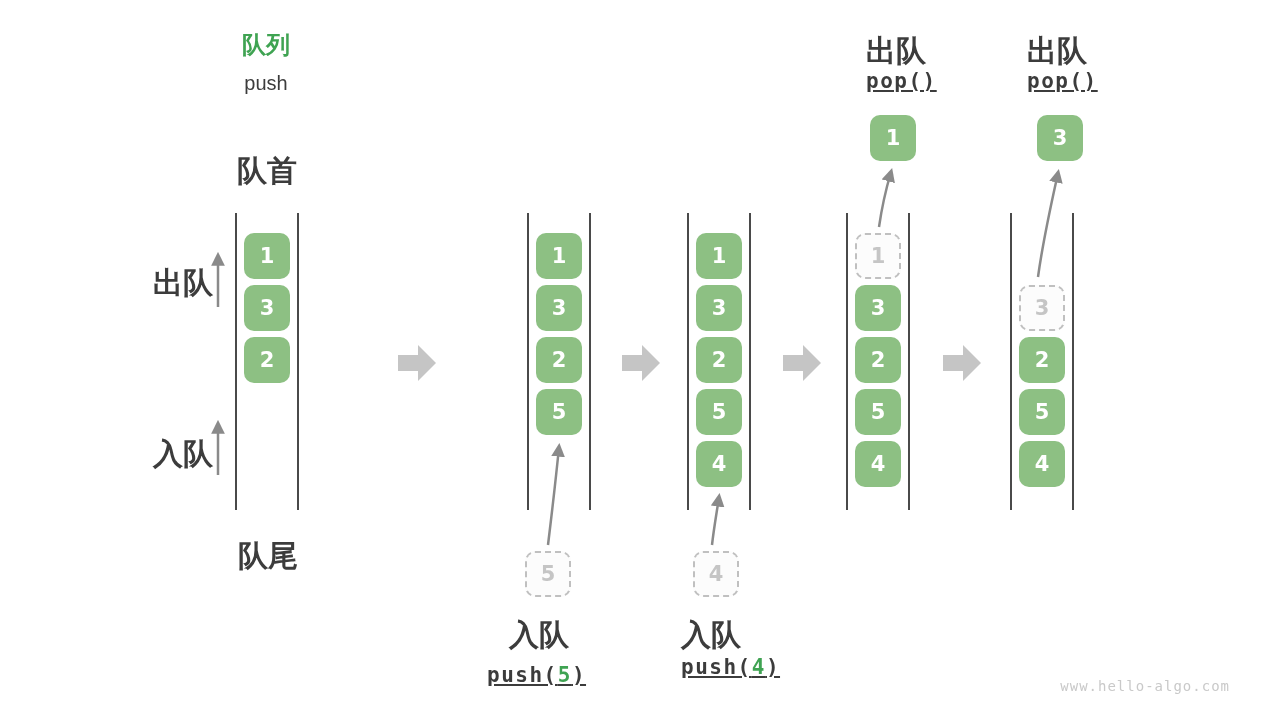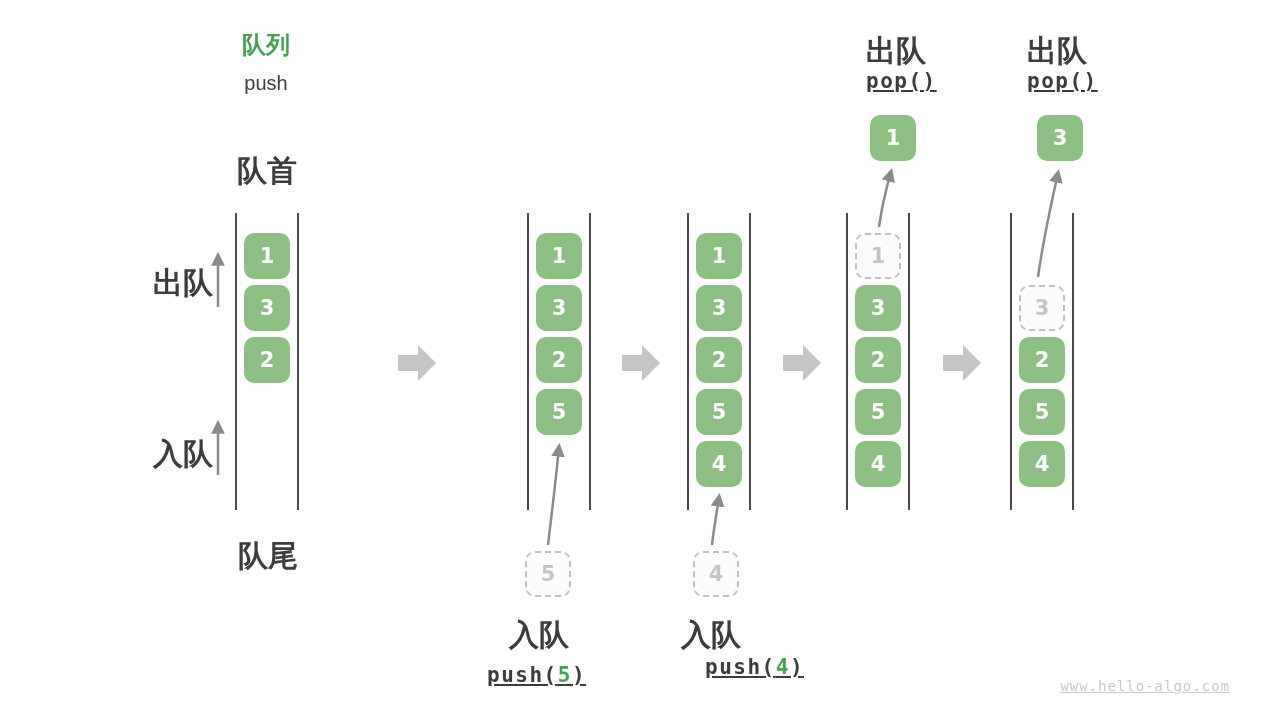--- a/index.html
+++ b/index.html
@@ -60,35 +60,34 @@
     text-decoration: underline;
   }
   .code .arg { color: var(--accent-green, #3fa352); font-weight: bold; }
   .watermark {
     position: absolute;
     right: 50px; top: 678px;
     font-family: "DejaVu Sans Mono", "Liberation Mono", monospace;
     font-size: 14px;
     letter-spacing: 1px;
     color: var(--watermark-gray, #c9c9c9);
-    text-decoration: underline;
   }
   
   .pos-title-zh   { left: 266px; top: 31px; }
   .pos-title-en   { left: 266px; top: 72px; }
   .pos-front      { left: 267px; top: 154px; }
   .pos-rear       { left: 268px; top: 539px; }
   .pos-deq        { left: 153px; top: 266px; }
   .pos-enq        { left: 153px; top: 437px; }
   .pos-push1-box  { left: 525px; top: 551px; }
   .pos-push1-zh   { left: 509px; top: 618px; }
   .pos-push1-code { left: 487px; top: 655px; margin-top: 8px; }
   .pos-push2-box  { left: 693px; top: 551px; }
   .pos-push2-zh   { left: 681px; top: 618px; }
-  .pos-push2-code { left: 705px; top: 655px; }
+  .pos-push2-code { left: 681px; top: 655px; }
   .pos-pop1-zh    { left: 866px; top: 34px; }
   .pos-pop1-code  { left: 866px; top: 69px; }
   .pos-pop1-box   { left: 870px; top: 115px; }
   .pos-pop2-zh    { left: 1027px; top: 34px; }
   .pos-pop2-code  { left: 1027px; top: 69px; }
   .pos-pop2-box   { left: 1037px; top: 115px; }
 </style>
 </head>
 <body>
 

